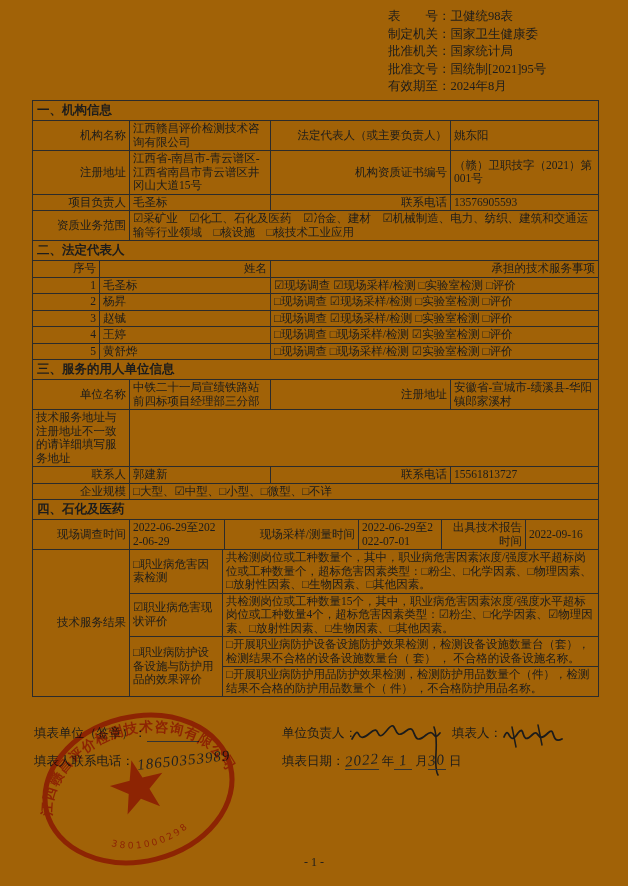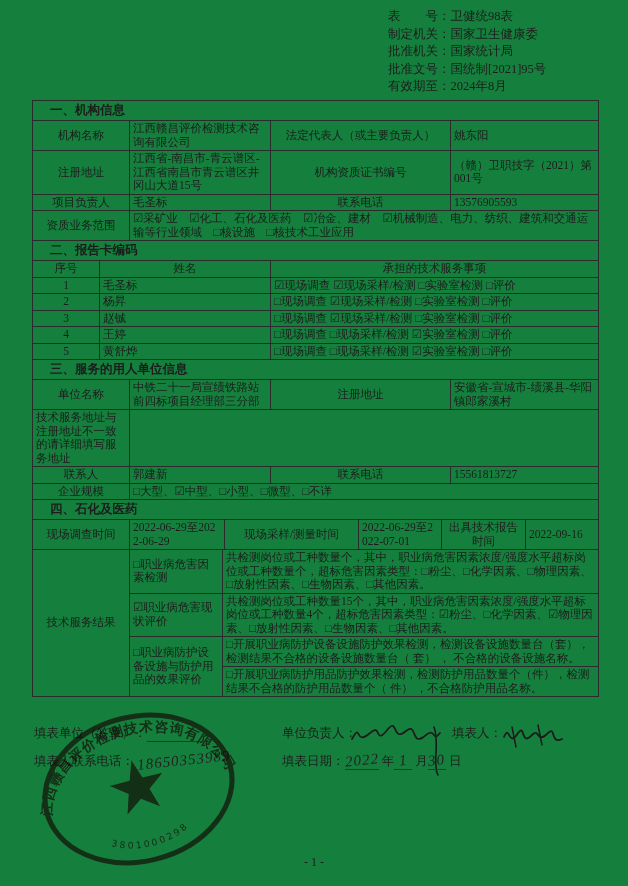--- a/index.html
+++ b/index.html
@@ -1,31 +1,31 @@
 <!DOCTYPE html>
 <html><head>
 <meta charset="utf-8">
 <style>
   html,body{margin:0;padding:0;background:#9a9a9a;}
-  .page{position:relative;width:628px;height:886px;margin:0 auto;background:#15803d;
+  .page{position:relative;width:628px;height:886px;margin:0 auto;background:#a16207;
         font-family:"Liberation Serif","DejaVu Serif",serif;color:#1c1c1c;overflow:hidden;}
   
   .hdr{position:absolute;top:8px;left:388px;font-size:12.5px;line-height:17.5px;white-space:nowrap;}
   .hdr .line{display:block;}
   
   .code-line{position:absolute;top:83px;left:55px;font-size:12.5px;}
   .code-line .code{letter-spacing:.5px;}
   
   .tbl-wrap{position:absolute;top:100px;left:32px;width:566px;}
   table{border-collapse:collapse;width:100%;table-layout:fixed;}
   table + table{margin-top:-1px;}
   td{border:1px solid #2b2b2b;padding:1px 3px;font-size:11.5px;line-height:13.5px;
      vertical-align:middle;word-break:break-all;}
-  .sech{font-weight:bold;font-size:12.5px;padding:2px 17px;line-height:15px;word-break:keep-all;}
-  .c{text-align:center;}
+  .sech{font-weight:bold;font-size:12.5px;padding:2px 4px;line-height:15px;word-break:keep-all;}
+  .c{text-align:right;}
   .empty-cell{height:50px;}
   .svc{white-space:nowrap;overflow:hidden;}
   
   .footer{position:relative;margin-top:25px;height:66px;font-size:12.5px;}
   .f-unit{position:absolute;left:2px;top:3px;}
   .f-head{position:absolute;left:250px;top:3px;}
   .f-filler{position:absolute;left:420px;top:3px;}
   .f-phone{position:absolute;left:2px;top:31px;}
   .f-date{position:absolute;left:250px;top:31px;}
   .u{display:inline-block;border-bottom:1px solid #333;min-width:52px;height:13px;vertical-align:bottom;}
@@ -91,21 +91,21 @@
       </table>
 
     <table>
       <colgroup>
           <col style="width:67px">
           <col style="width:171px">
           <col style="width:328px">
         </colgroup>
       <tbody>
           <tr>
-            <td class="sech" colspan="3">二、报告卡编码</td>
+            <td class="sech" colspan="3">二、法定代表人</td>
           </tr>
       <tr>
         <td class="c">序号</td>
         <td class="c">姓名</td>
         <td class="c">承担的技术服务事项</td>
       </tr>
       <tr>
         <td class="c">1</td>
         <td>毛圣标</td>
         <td class="svc">☑现场调查 ☑现场采样/检测 □实验室检测 □评价</td>

